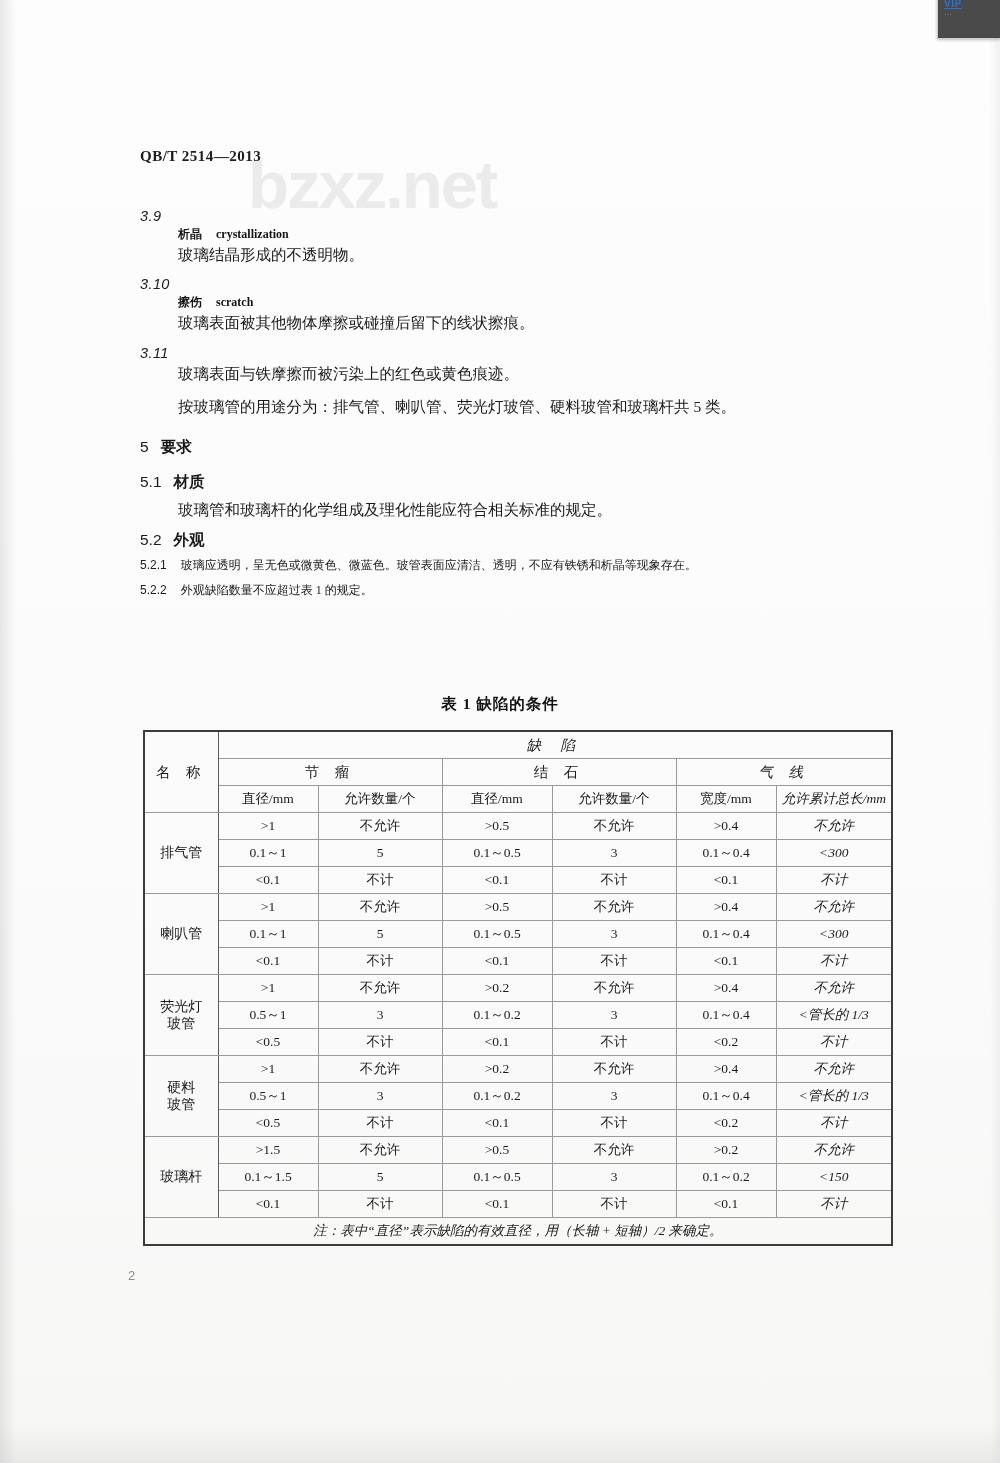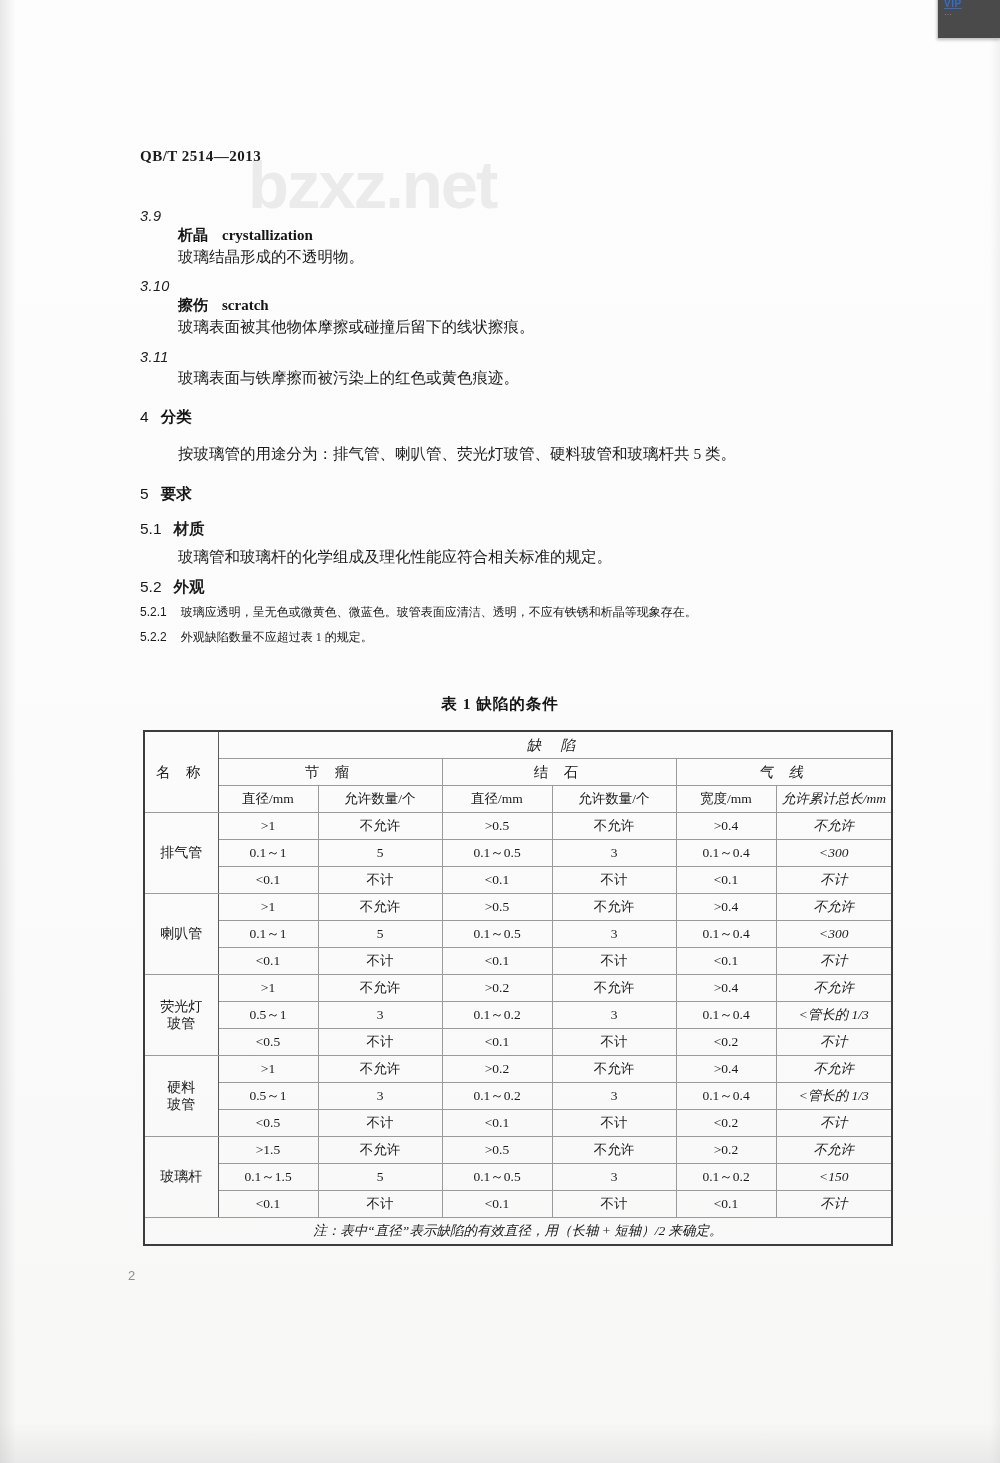--- a/index.html
+++ b/index.html
@@ -127,21 +127,21 @@
   .clause-num {
     font-family: "Liberation Sans", sans-serif;
     font-size: 14.5px;
     color: #202020;
     margin: 0 0 2px 0;
     letter-spacing: .4px;
     font-style: italic;
   }
   .term-line {
     margin: 0 0 1px 38px;
-    font-size: 15px;
+    font-size: 12px;
     font-weight: bold;
     color: #141414;
   }
   .term-line .term-en {
     font-family: "Liberation Serif", serif;
     margin-left: 14px;
     font-weight: bold;
   }
   .def-line {
     margin: 0 0 10px 38px;
@@ -286,23 +286,20 @@
 
     <p class="clause-num">3.10</p>
     <p class="term-line">
       <span>擦伤</span><span class="term-en">scratch</span>
     </p>
     <p class="def-line">玻璃表面被其他物体摩擦或碰撞后留下的线状擦痕。</p>
 
     <p class="clause-num">3.11</p>
     <p class="def-line">玻璃表面与铁摩擦而被污染上的红色或黄色痕迹。</p>
 
-    <p class="sec-head">
-      <span class="sec-no">4</span><span>分类</span>
-    </p>
     <p class="sec-para">按玻璃管的用途分为：排气管、喇叭管、荧光灯玻管、硬料玻管和玻璃杆共 5 类。</p>
 
     <p class="sec-head">
       <span class="sec-no">5</span><span>要求</span>
     </p>
 
     <p class="sub-head">
       <span class="sec-no">5.1</span><span>材质</span>
     </p>
     <p class="sub-para">玻璃管和玻璃杆的化学组成及理化性能应符合相关标准的规定。</p>

